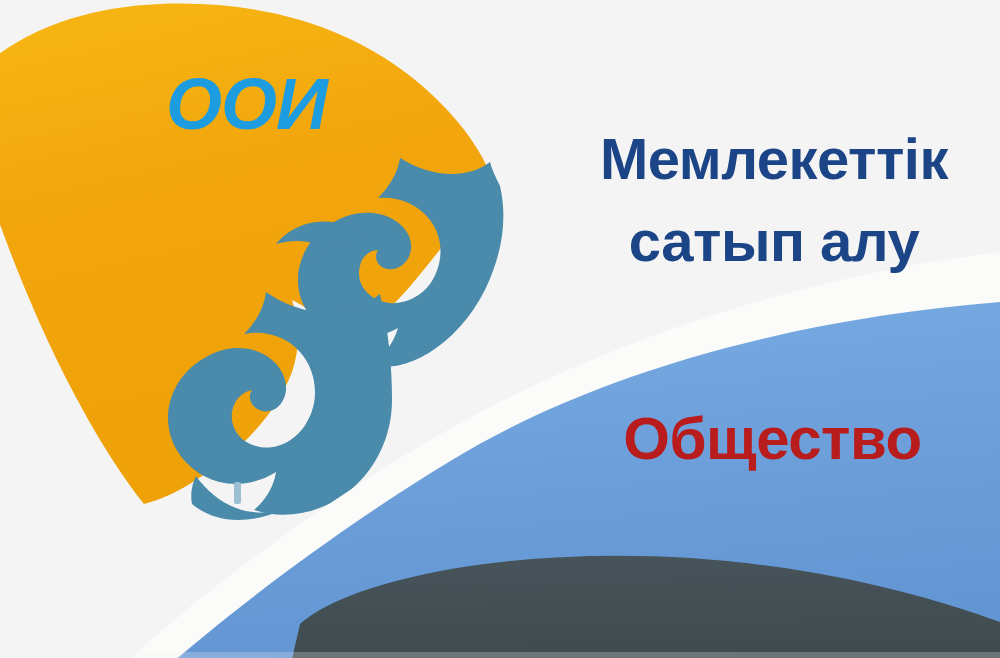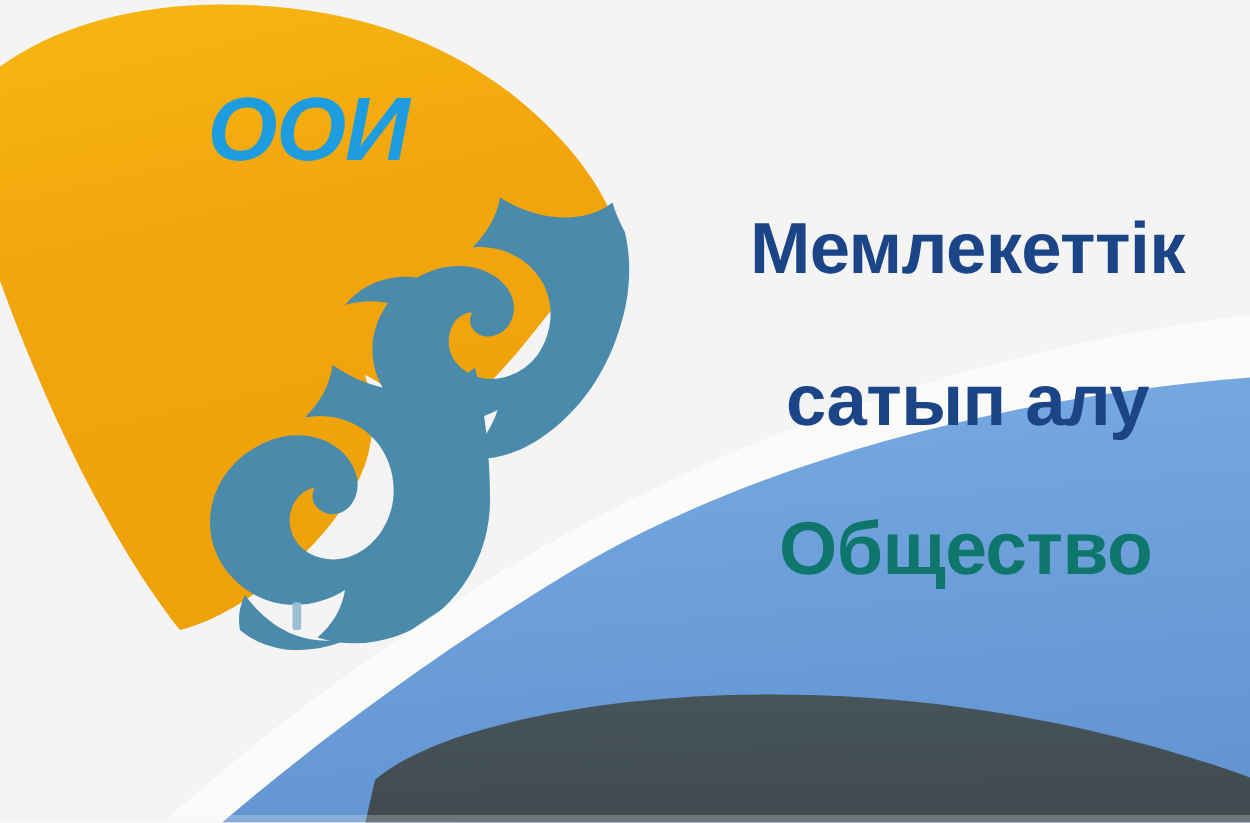--- a/index.html
+++ b/index.html
@@ -46,29 +46,29 @@
     left: 548px;
     top: 118px;
     width: 452px;
     text-align: center;
     color: #1b4586;
     font-size: 58px;
     font-weight: bold;
     line-height: 1.42;
     letter-spacing: -0.5px;
   }
-  #kk-block .kk-line { display: block; margin-top: 40px; }
+  #kk-block .kk-line { display: block; }
   
   #ru-block {
     position: absolute;
     left: 545px;
     top: 398px;
     width: 455px;
     text-align: center;
-    color: #0f766e;
+    color: #b91c1c;
     font-size: 60px;
     font-weight: bold;
     line-height: 1.38;
     letter-spacing: -0.5px;
   }
   #ru-block .ru-line { display: block; }
 </style>
 </head>
 <body>
 

